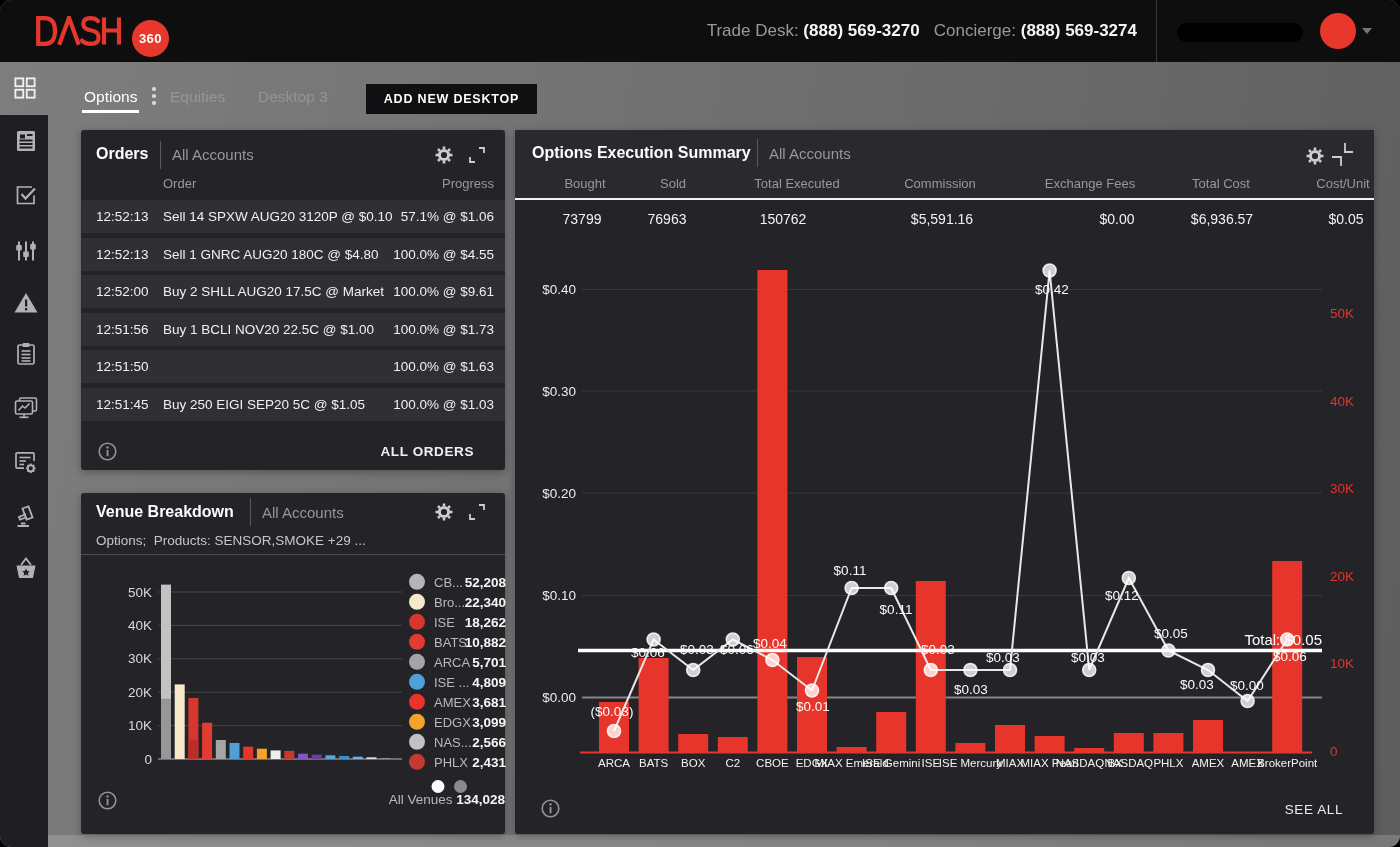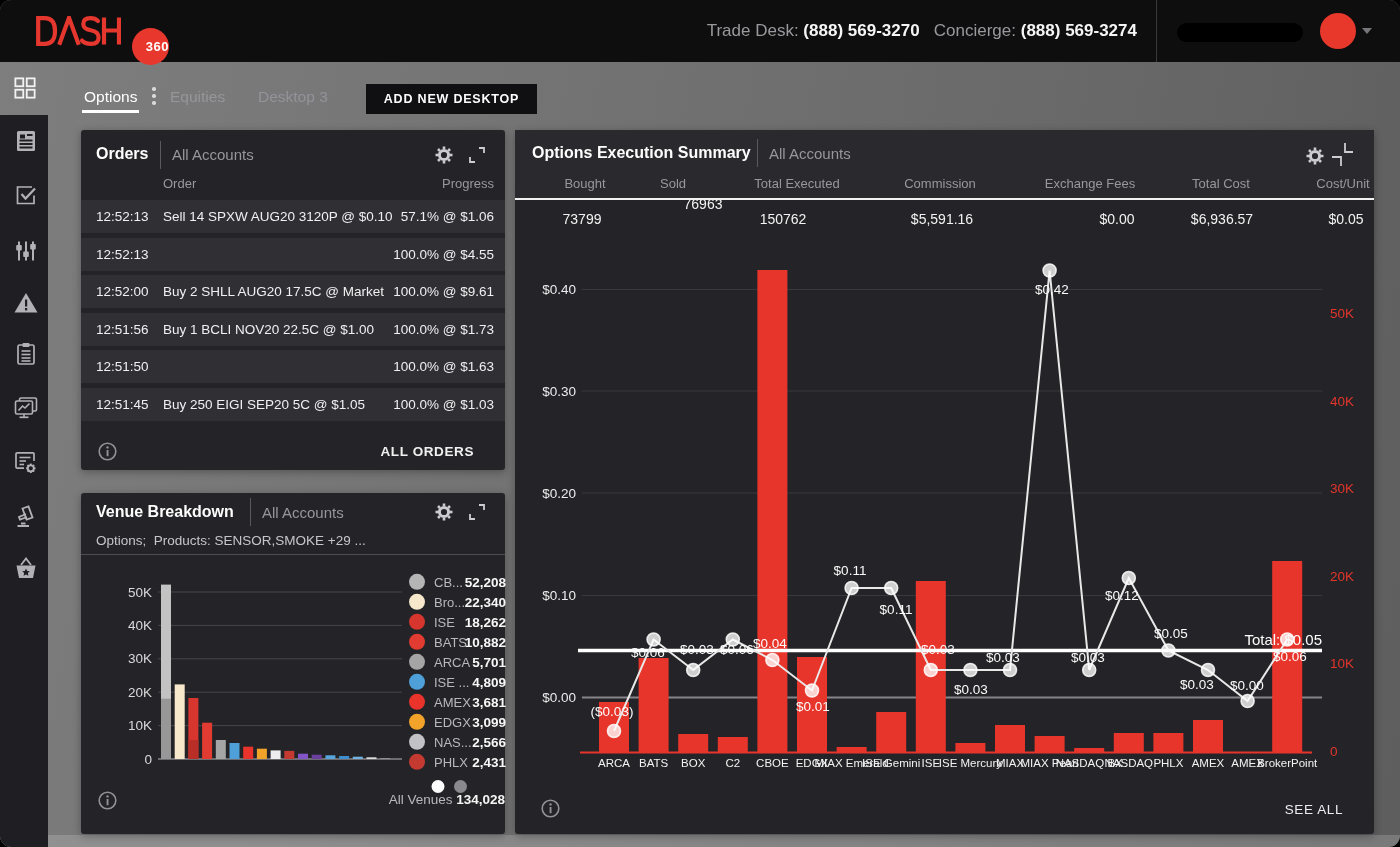--- a/index.html
+++ b/index.html
@@ -29,21 +29,21 @@
 <div id="win">
   <div id="topbar">
     <svg class="abs" style="left:36px;top:16px" width="85" height="30" viewBox="0 0 85 30">
       <g stroke="#e5372e" stroke-width="4.2" fill="none">
         <path d="M2.2 2.2 H9 Q19 2.2 19 15 Q19 27.8 9 27.8 H2.2 Z"></path>
         <path d="M23.2 28.8 L33 1.8 L42.8 28.8"></path>
         <path d="M62 5 Q59.3 2.2 54.3 2.2 Q47.3 2.2 47.3 8 Q47.3 13 54.7 14.2 Q62.6 15.5 62.6 21.4 Q62.6 27.8 55.1 27.8 Q48.8 27.8 46 24.6" stroke-linecap="round"></path>
         <path d="M68 1.5 V28.5 M83 1.5 V28.5 M68 14.5 H83"></path>
       </g>
     </svg>
-    <div class="abs" style="left:132px;top:28px;width:37px;height:37px;border-radius:50%;background:#e8382e;color:#fff;font-size:13px;font-weight:bold;text-align:right;line-height:37px;letter-spacing:.5px;">360</div>
+    <div class="abs" style="left:132px;top:20px;width:37px;height:37px;border-radius:50%;background:#e8382e;color:#fff;font-size:13px;font-weight:bold;text-align:center;line-height:37px;letter-spacing:.5px;">360</div>
     <div class="abs" style="left:600px;top:0;width:537px;height:62px;line-height:62px;text-align:right;font-size:17px;color:#99999d;white-space:nowrap;">Trade Desk: <span style="color:#f5f5f5;font-weight:bold;">(888) 569-3270</span> &nbsp;&nbsp;Concierge: <span style="color:#f5f5f5;font-weight:bold;">(888) 569-3274</span></div>
     <div class="abs" style="left:1156px;top:0;width:1px;height:62px;background:#38383a;"></div>
     <div class="abs" style="left:1177px;top:23px;width:126px;height:19px;border-radius:9.5px;background:#000;"></div>
     <div class="abs" style="left:1320px;top:13px;width:36px;height:36px;border-radius:50%;background:#e8372b;"></div>
     <div class="abs" style="left:1362px;top:28px;width:0;height:0;border-left:5px solid transparent;border-right:5px solid transparent;border-top:6px solid #77777b;"></div>
   </div>
   <div id="tabband">
     <svg class="abs" style="left:14px;top:77px" width="22" height="22" viewBox="0 0 24 24">
       <g fill="none" stroke="#f2f2f2" stroke-width="2">
         <rect x="1.5" y="1.5" width="8.6" height="8.6"></rect>
@@ -172,20 +172,21 @@
     <div class="abs colhead" style="left:82px;top:46px;">Order</div>
     <div class="abs colhead" style="right:11px;top:46px;">Progress</div>
     <div class="abs" style="left:0;top:70px;width:424px;">
       <div class="orow">
           <span class="ot">12:52:13</span>
           <span class="oo">Sell 14 SPXW AUG20 3120P @ $0.10</span>
           <span class="op">57.1% @ $1.06</span>
         </div>
       <div class="orow">
           <span class="ot">12:52:13</span>
+          <span class="oo">Sell 1 GNRC AUG20 180C @ $4.80</span>
           <span class="op">100.0% @ $4.55</span>
         </div>
       <div class="orow">
           <span class="ot">12:52:00</span>
           <span class="oo">Buy 2 SHLL AUG20 17.5C @ Market</span>
           <span class="op">100.0% @ $9.61</span>
         </div>
       <div class="orow">
           <span class="ot">12:51:56</span>
           <span class="oo">Buy 1 BCLI NOV20 22.5C @ $1.00</span>
@@ -341,21 +342,21 @@
     </svg>
     <div class="abs colhead" style="left:0;top:46px;width:140px;text-align:center;">Bought</div>
     <div class="abs colhead" style="left:88px;top:46px;width:140px;text-align:center;">Sold</div>
     <div class="abs colhead" style="left:212px;top:46px;width:140px;text-align:center;">Total Executed</div>
     <div class="abs colhead" style="left:355px;top:46px;width:140px;text-align:center;">Commission</div>
     <div class="abs colhead" style="left:505px;top:46px;width:140px;text-align:center;">Exchange Fees</div>
     <div class="abs colhead" style="left:636px;top:46px;width:140px;text-align:center;">Total Cost</div>
     <div class="abs colhead" style="left:758px;top:46px;width:140px;text-align:center;">Cost/Unit</div>
     <div class="abs" style="left:0;top:68px;width:859px;height:2px;background:#f2f2f2;"></div>
     <div class="abs whitetxt" style="left:-3px;top:81px;width:140px;text-align:center;font-size:14px;">73799</div>
-    <div class="abs whitetxt" style="left:82px;top:66px;width:140px;text-align:center;font-size:14px;margin-left:36px;">76963</div>
+    <div class="abs whitetxt" style="left:82px;top:81px;width:140px;text-align:center;font-size:14px;">76963</div>
     <div class="abs whitetxt" style="left:198px;top:81px;width:140px;text-align:center;font-size:14px;">150762</div>
     <div class="abs whitetxt" style="left:357px;top:81px;width:140px;text-align:center;font-size:14px;">$5,591.16</div>
     <div class="abs whitetxt" style="left:532px;top:81px;width:140px;text-align:center;font-size:14px;">$0.00</div>
     <div class="abs whitetxt" style="left:637px;top:81px;width:140px;text-align:center;font-size:14px;">$6,936.57</div>
     <div class="abs whitetxt" style="left:761px;top:81px;width:140px;text-align:center;font-size:14px;">$0.05</div>
     <svg class="abs" style="left:0;top:115px;" width="859" height="665" viewBox="515 245 859 665">
       <g stroke="#39393d" stroke-width="1">
         <line x1="582" y1="289.5" x2="1322" y2="289.5"></line>
           <line x1="582" y1="391" x2="1322" y2="391"></line>
         <line x1="582" y1="493" x2="1322" y2="493"></line>

